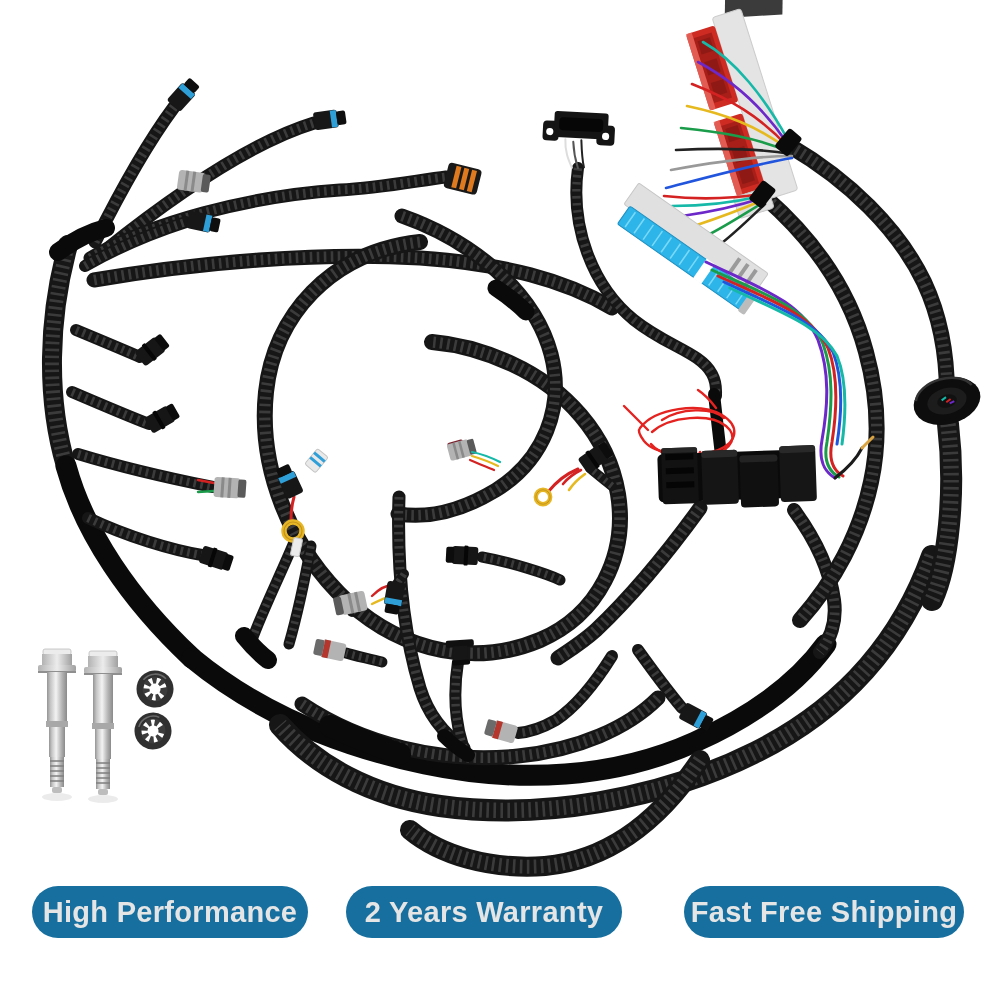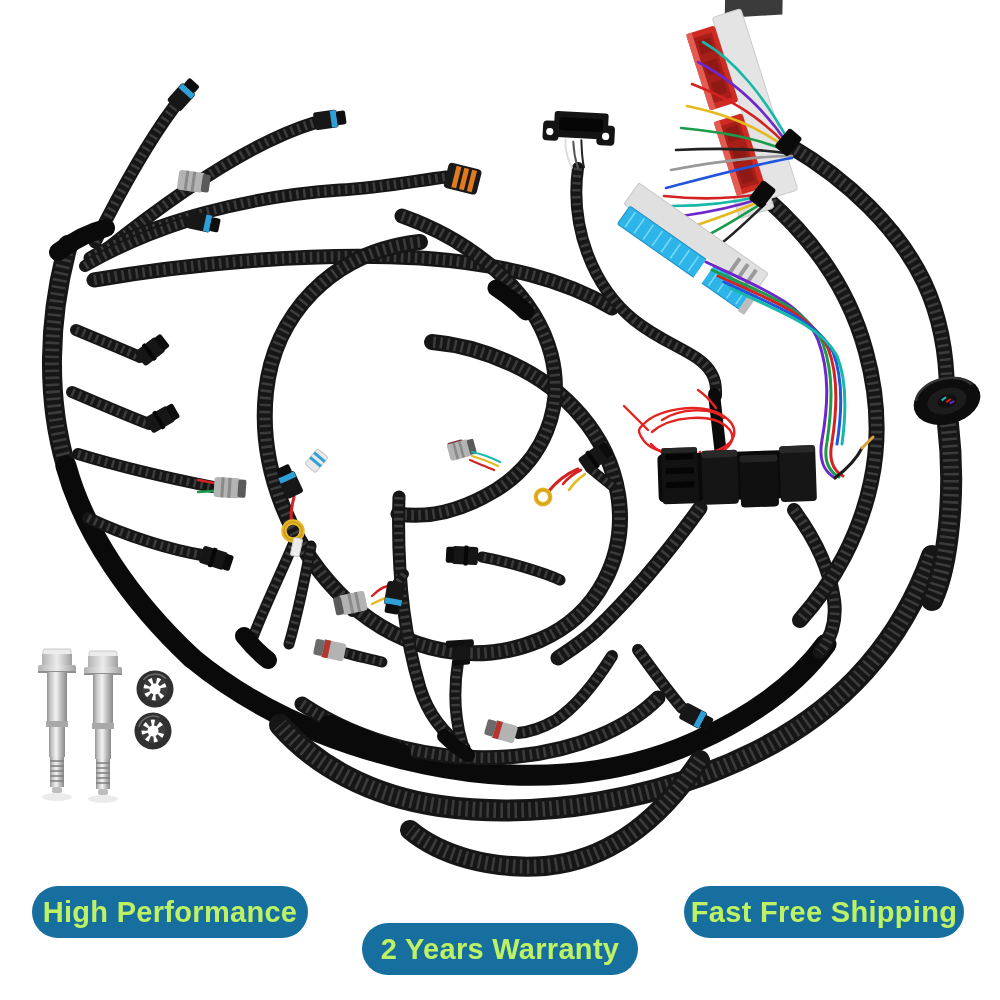--- a/index.html
+++ b/index.html
@@ -6,21 +6,21 @@
   .stage{position:relative;width:1000px;height:1000px;background:#ffffff;overflow:hidden;
          font-family:"Liberation Sans", sans-serif;}
   .stage svg{position:absolute;left:0;top:0;}
   
   .loom{stroke:#161616;fill:none;stroke-linecap:round;}
   .wrap{stroke:#0a0a0a;fill:none;stroke-linecap:round;}
   .rib{stroke:rgba(255,255,255,0.16);fill:none;stroke-linecap:butt;stroke-dasharray:2.6 4.4;}
   .wire{fill:none;stroke-linecap:round;}
   
   .badge{position:absolute;top:886px;height:52px;border-radius:26px;
-         background:#166f9e;color:#bef264;display:flex;align-items:center;justify-content:center;
+         background:#166f9e;color:#e5e5e5;display:flex;align-items:center;justify-content:center;
          font-size:29px;font-weight:700;letter-spacing:0.3px;white-space:nowrap;}
 </style>
 </head>
 <body>
 
 <div class="stage">
 <svg width="1000" height="1000" viewBox="0 0 1000 1000">
   <defs>
     <linearGradient id="gCyl" x1="0" y1="0" x2="1" y2="0">
       <stop offset="0" stop-color="#949494"></stop>
@@ -332,16 +332,16 @@
     <use href="#bolt" transform="translate(103,651)"></use>
   </g>
   <g>
     <use href="#washer" transform="translate(155,689) rotate(10)"></use>
     <use href="#washer" transform="translate(153,731) rotate(-12)"></use>
   </g>
 </svg>
 
   <div>
     <div class="badge" style="left:32px;width:276px;">High Performance</div>
-    <div class="badge" style="left:362px;width:276px;margin-top:37px;">2 Years Warranty</div>
+    <div class="badge" style="left:346px;width:276px;">2 Years Warranty</div>
     <div class="badge" style="left:684px;width:280px;">Fast Free Shipping</div>
   </div>
 </div>
 
 </body></html>

